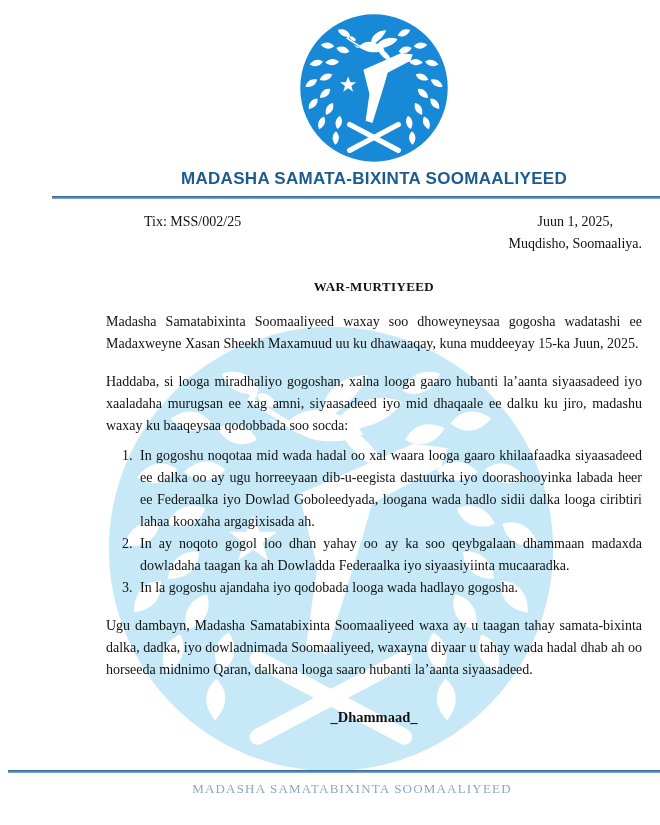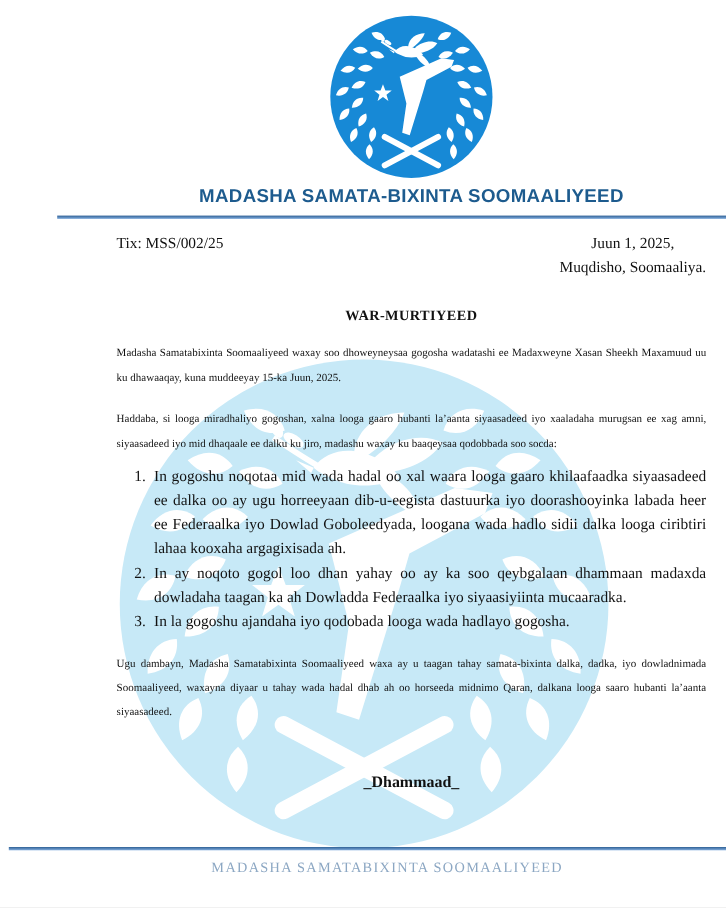--- a/index.html
+++ b/index.html
@@ -14,30 +14,30 @@
   .logo{width:152px;height:152px;margin:0 auto;color:#1789d6;}
   .logo svg{width:100%;height:100%;display:block;}
   .org-name{
     text-align:center;margin-top:5px;
     font-family:"Liberation Sans", sans-serif;font-weight:700;font-size:17px;
     color:#1d5b8e;letter-spacing:.3px;
   }
   .rule{height:3px;background:linear-gradient(#2e6095,#84aede);margin-left:-54px;margin-right:-54px;}
   .rule-top{margin-top:7px;}
   .meta-row{display:flex;justify-content:space-between;margin-top:12px;font-size:14px;line-height:22px;}
-  .ref{}
+  .ref{margin-left:38px;}
   .date-place{text-align:center;}
   .doc-title{
     text-align:center;font-size:13px;font-weight:700;letter-spacing:.4px;
     margin:24px 0 0;
   }
-  .body-text{font-size:10px;line-height:22px;text-align:justify;margin:16px 0 0;}
+  .body-text{font-size:14px;line-height:22px;text-align:justify;margin:16px 0 0;}
   ol.res-list{margin:8px 0 0;padding-left:30px;font-size:14px;line-height:22px;}
   ol.res-list li{text-align:justify;padding-left:4px;}
-  .end-mark{margin-top:44px;text-align:center;font-weight:700;font-size:14.5px;}
+  .end-mark{margin-top:28px;text-align:center;font-weight:700;font-size:14.5px;}
   footer{position:absolute;left:0;right:0;top:770px;z-index:1;background:#fff;height:48px;}
   .rule-bottom{margin:0 8px;}
   .footer-text{
     text-align:center;margin-top:8px;font-size:13px;letter-spacing:1.2px;
     color:#8ca7c3;
   }
 </style>
 </head>
 <body>
 

